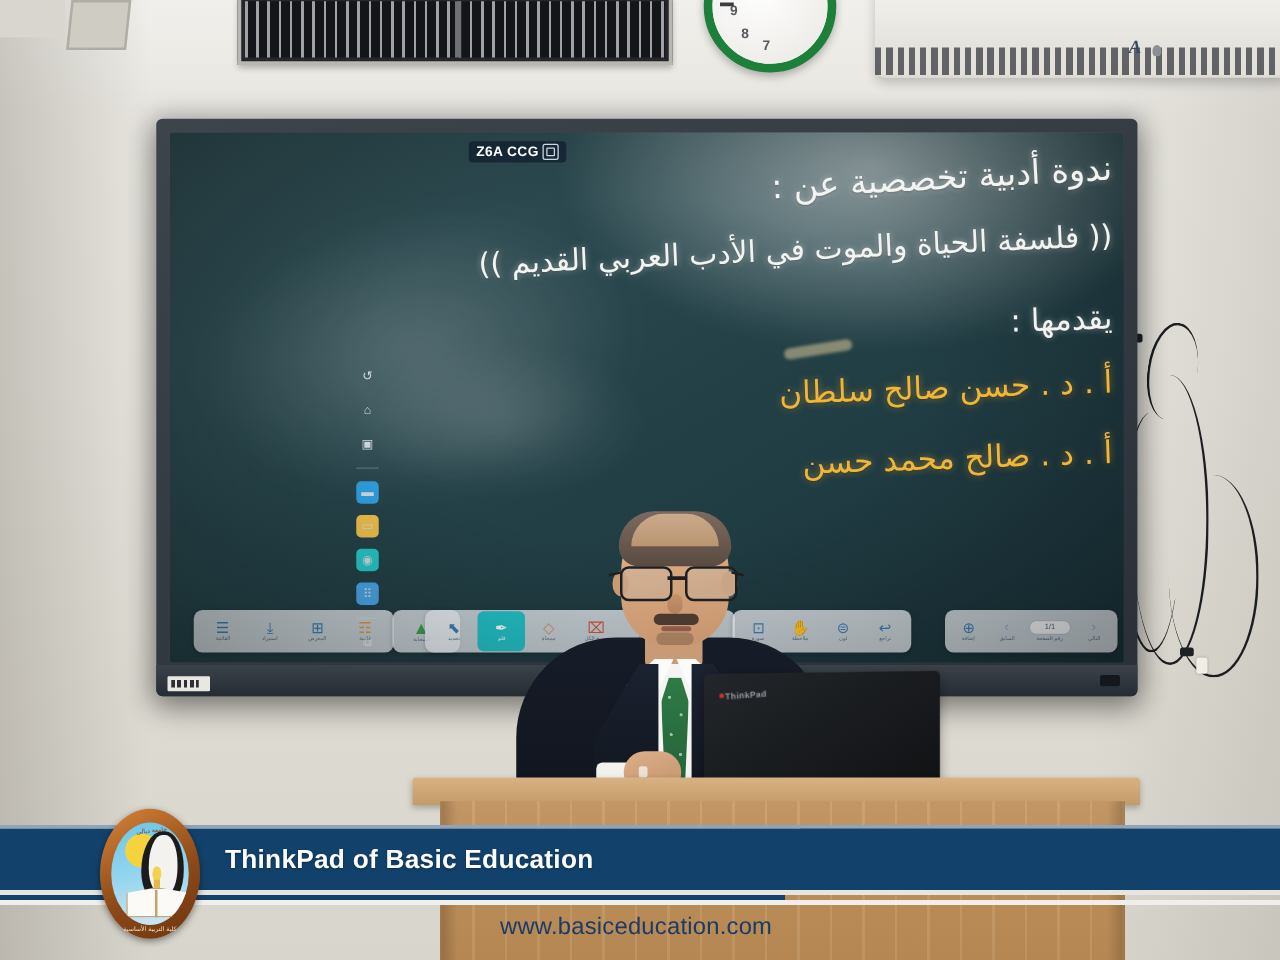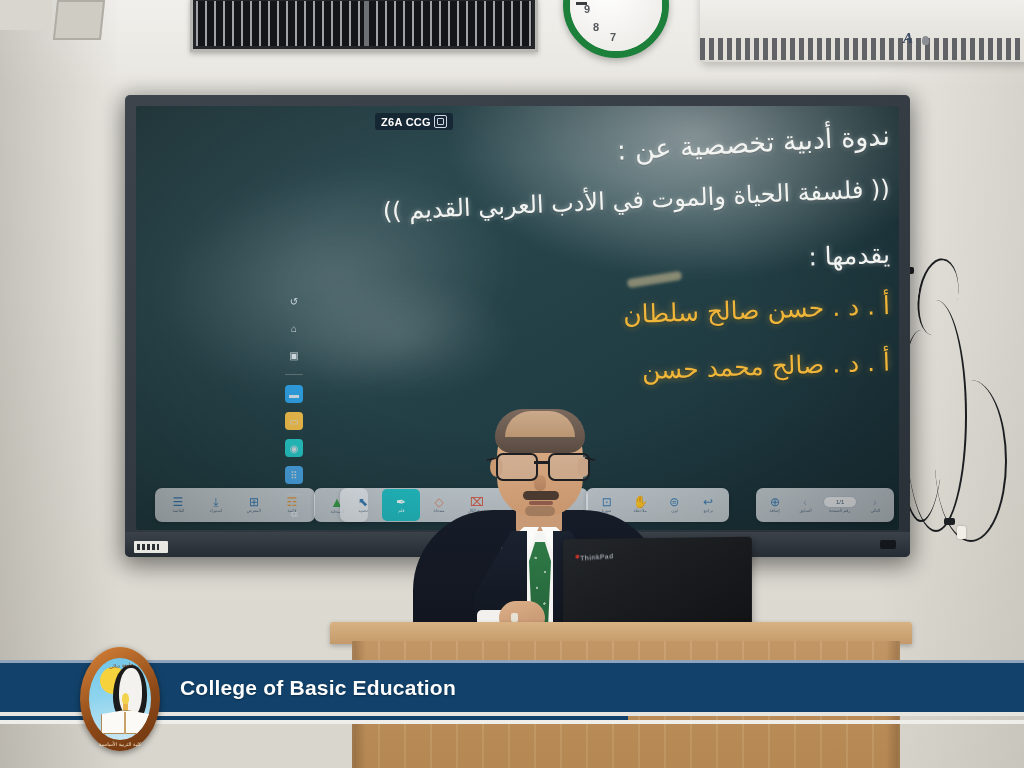--- a/index.html
+++ b/index.html
@@ -465,21 +465,22 @@
   </div>
   <div class="podium-edge-l"></div>
   <div class="podium-edge-r"></div>
 
   <div class="ban-top-line"></div>
   <div class="banner"></div>
   <div class="banner-fade"></div>
   <div class="ban-under1"></div>
   <div class="ban-under2"></div>
   <div class="ban-under3"></div>
-  <div class="ban-title">College of Basic Education</div>
+  <div class="ban-title">ThinkPad of Basic Education</div>
+  <div class="ban-url">www.basiceducation.com</div>
 
   <div class="logo">
     <div class="logo-outer"></div>
     <div class="logo-inner">
       <div class="logo-sun"></div>
       <div class="logo-face"></div>
       <div class="logo-face2"></div>
       <div class="logo-torch"></div>
       <div class="logo-flame"></div>
       <div class="logo-book"></div>

